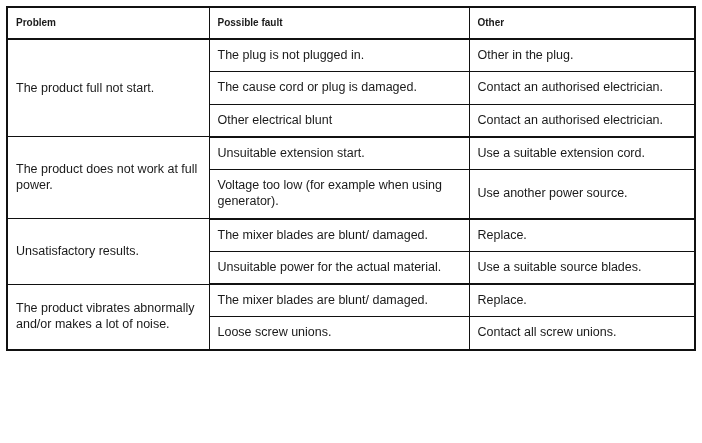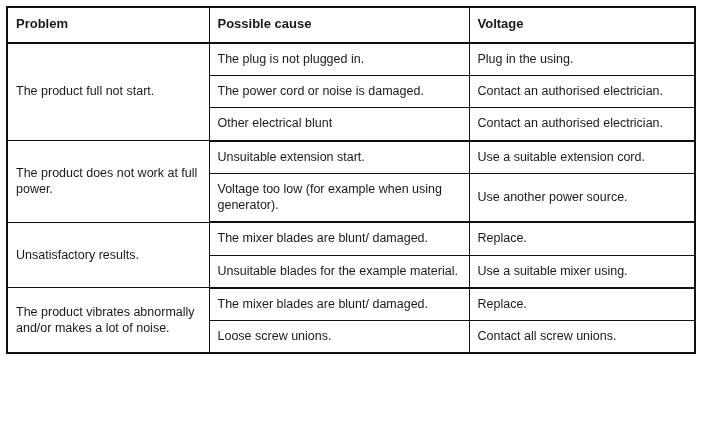--- a/index.html
+++ b/index.html
@@ -35,21 +35,21 @@
   table.troubleshoot td {
     border: 1px solid #111111;
     vertical-align: middle;
     padding: 7px 8px 8px 8px;
     font-size: 12.5px;
     line-height: 1.3;
     text-align: left;
   }
   table.troubleshoot thead th {
     font-weight: bold;
-    font-size: 13px;
+    font-size: 10px;
     padding-top: 8px;
     padding-bottom: 9px;
     border-bottom: 2px solid #111111;
   }
   td.problem-cell {
     border-top: 2px solid #111111;
     border-bottom: 2px solid #111111;
   }
   tbody tr td.rowsep-strong {
     border-top: 2px solid #111111;
@@ -62,33 +62,33 @@
 <div class="sheet">
   <table class="troubleshoot">
     <colgroup>
       <col class="c1">
       <col class="c2">
       <col class="c3">
     </colgroup>
     <thead>
       <tr>
         <th>Problem</th>
-        <th>Possible cause</th>
-        <th>Voltage</th>
+        <th>Possible fault</th>
+        <th>Other</th>
       </tr>
     </thead>
     <tbody>
 
       <tr>
         <td class="problem-cell" rowspan="3">The product full not start.</td>
         <td class="rowsep-strong">The plug is not plugged in.</td>
-        <td class="rowsep-strong">Plug in the using.</td>
+        <td class="rowsep-strong">Other in the plug.</td>
       </tr>
       <tr>
-        <td>The power cord or noise is damaged.</td>
+        <td>The cause cord or plug is damaged.</td>
         <td>Contact an authorised electrician.</td>
       </tr>
       <tr>
         <td>Other electrical blunt</td>
         <td>Contact an authorised electrician.</td>
       </tr>
 
       <tr>
         <td class="problem-cell" rowspan="2">The product does not work at full power.</td>
         <td class="rowsep-strong">Unsuitable extension start.</td>
@@ -98,22 +98,22 @@
         <td>Voltage too low (for example when using generator).</td>
         <td>Use another power source.</td>
       </tr>
 
       <tr>
         <td class="problem-cell" rowspan="2">Unsatisfactory results.</td>
         <td class="rowsep-strong">The mixer blades are blunt/ damaged.</td>
         <td class="rowsep-strong">Replace.</td>
       </tr>
       <tr>
-        <td>Unsuitable blades for the example material.</td>
-        <td>Use a suitable mixer using.</td>
+        <td>Unsuitable power for the actual material.</td>
+        <td>Use a suitable source blades.</td>
       </tr>
 
       <tr>
         <td class="problem-cell" rowspan="2">The product vibrates abnormally and/or makes a lot of noise.</td>
         <td class="rowsep-strong">The mixer blades are blunt/ damaged.</td>
         <td class="rowsep-strong">Replace.</td>
       </tr>
       <tr>
         <td>Loose screw unions.</td>
         <td>Contact all screw unions.</td>

